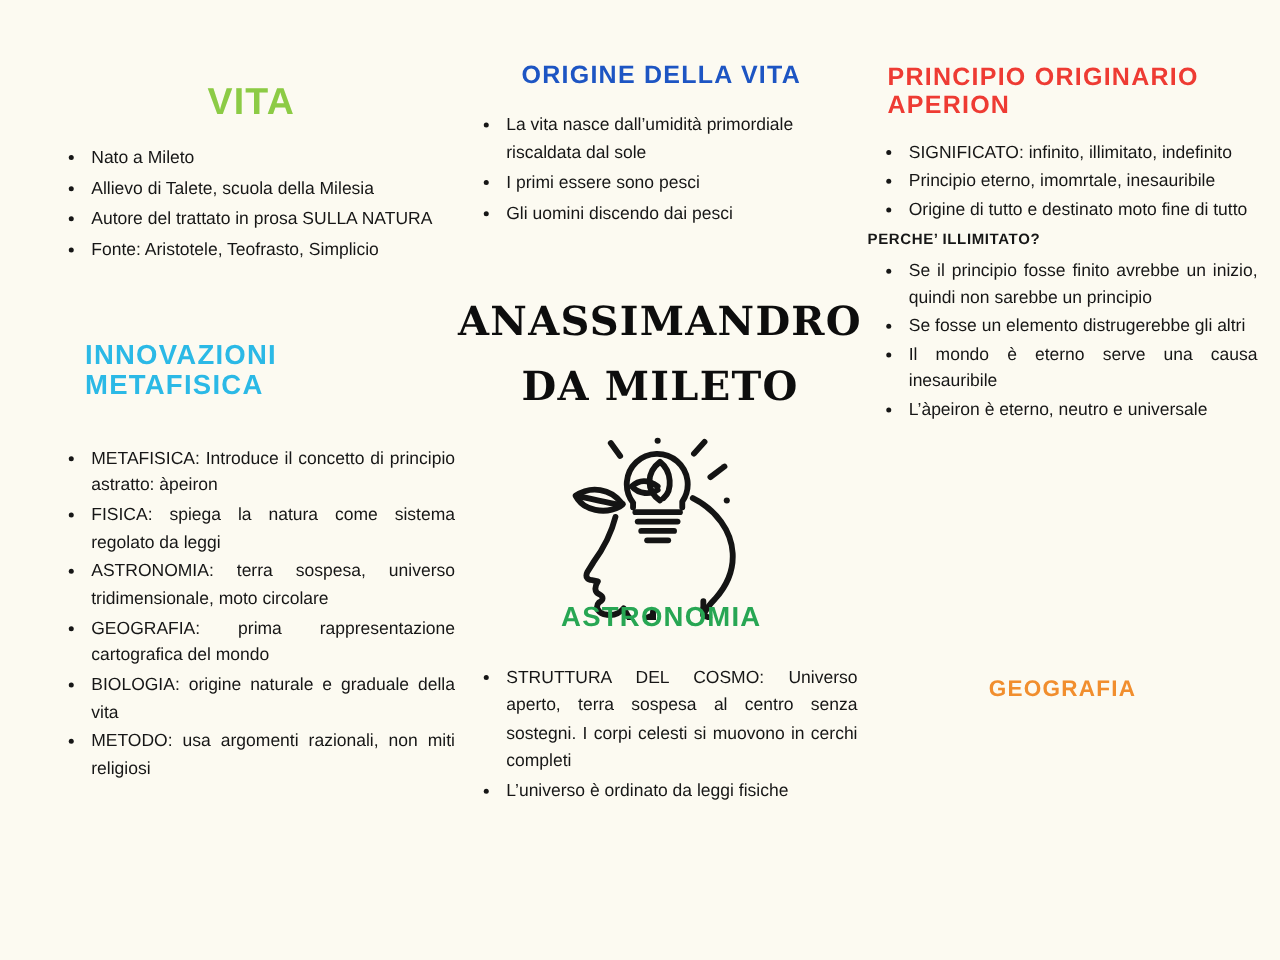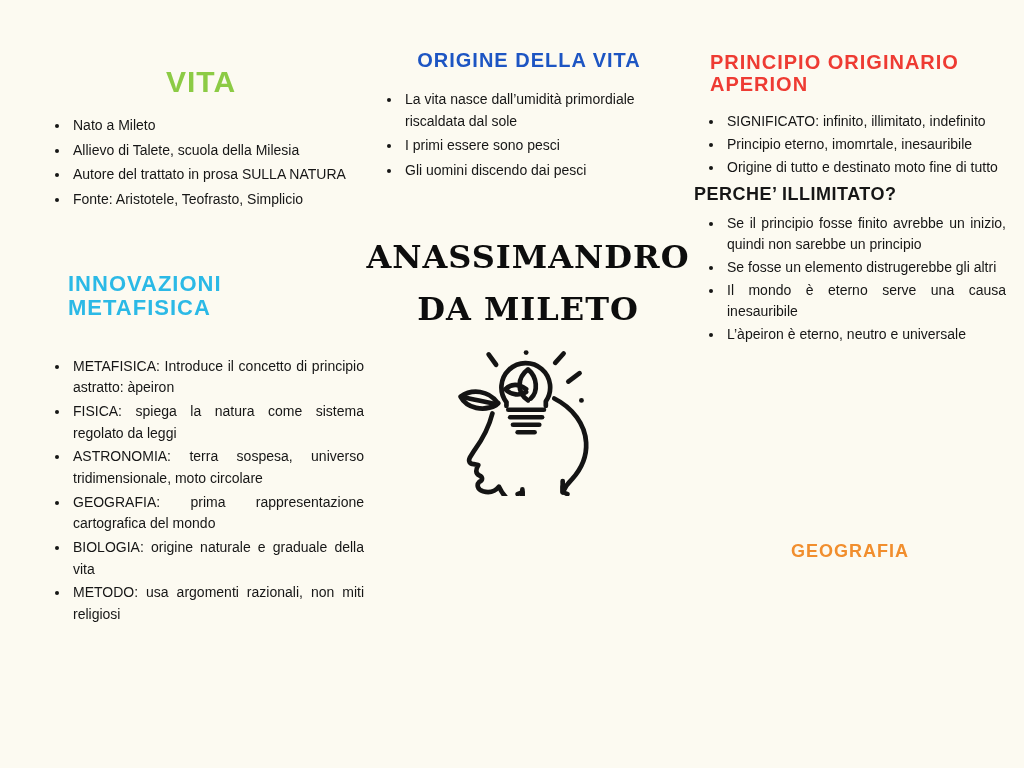--- a/index.html
+++ b/index.html
@@ -38,21 +38,21 @@
   }
   .icon-wrap{margin-top:10px;}
   #sec-astronomia{left:372px;top:482px;width:314px;}
   #sec-astronomia .hd{font-size:22px;margin-bottom:24px;}
 
   
   #sec-aperion{left:694px;top:52px;width:312px;}
   #sec-aperion .hd{font-size:20px;padding-left:16px;margin-bottom:16px;}
   #sec-aperion ul.list{line-height:1.5;}
   #sec-aperion .subhd{
-    font-size:18px;font-weight:bold;letter-spacing:.5px;margin:6px 0 8px 0;
+    font-size:12px;font-weight:bold;letter-spacing:.5px;margin:6px 0 8px 0;
   }
   #sec-geografia{left:694px;top:542px;width:312px;}
   #sec-geografia .hd{font-size:18px;margin-bottom:26px;}
 </style>
 </head>
 <body>
 
 <div class="canvas">
 
   <section class="sec" id="sec-vita">
@@ -117,20 +117,27 @@
 
   <section class="sec" id="sec-origine">
     <h2 class="hd hd-center" style="color: rgb(29, 85, 195);">ORIGINE DELLA VITA</h2>
     <ul class="list">
         <li>La vita nasce dall’umidità primordiale riscaldata dal sole</li>
         <li>I primi essere sono pesci</li>
         <li>Gli uomini discendo dai pesci</li>
       </ul>
   </section>
 
+  <section class="sec" id="sec-astronomia">
+    <h2 class="hd hd-center" style="color: rgb(39, 166, 83);">ASTRONOMIA</h2>
+    <ul class="list justify">
+        <li>STRUTTURA DEL COSMO: Universo aperto, terra sospesa al centro senza sostegni. I corpi celesti si muovono in cerchi completi</li>
+        <li>L’universo è ordinato da leggi fisiche</li>
+      </ul>
+  </section>
 
   <section class="sec" id="sec-aperion">
     <h2 class="hd" style="color: rgb(238, 59, 51);">PRINCIPIO ORIGINARIO APERION</h2>
     <ul class="list justify">
         <li>SIGNIFICATO: infinito, illimitato, indefinito</li>
         <li>Principio eterno, imomrtale, inesauribile</li>
         <li>Origine di tutto e destinato moto fine di tutto</li>
       </ul>
     <h3 class="subhd">PERCHE’ ILLIMITATO?</h3>
     <ul class="list justify">

